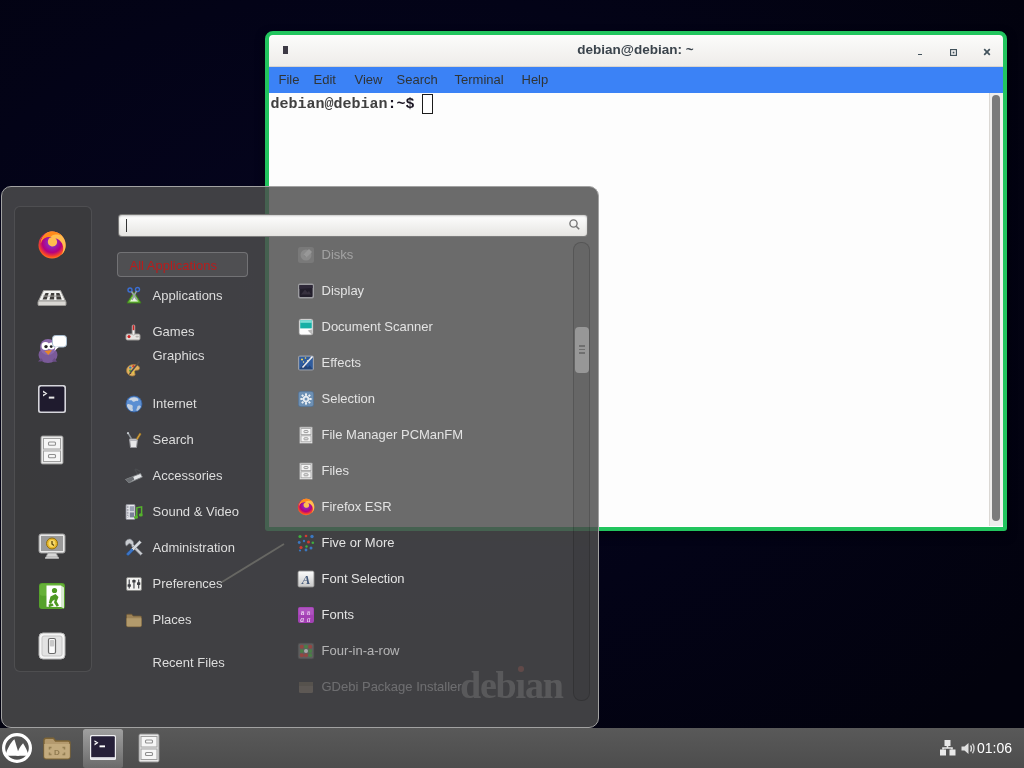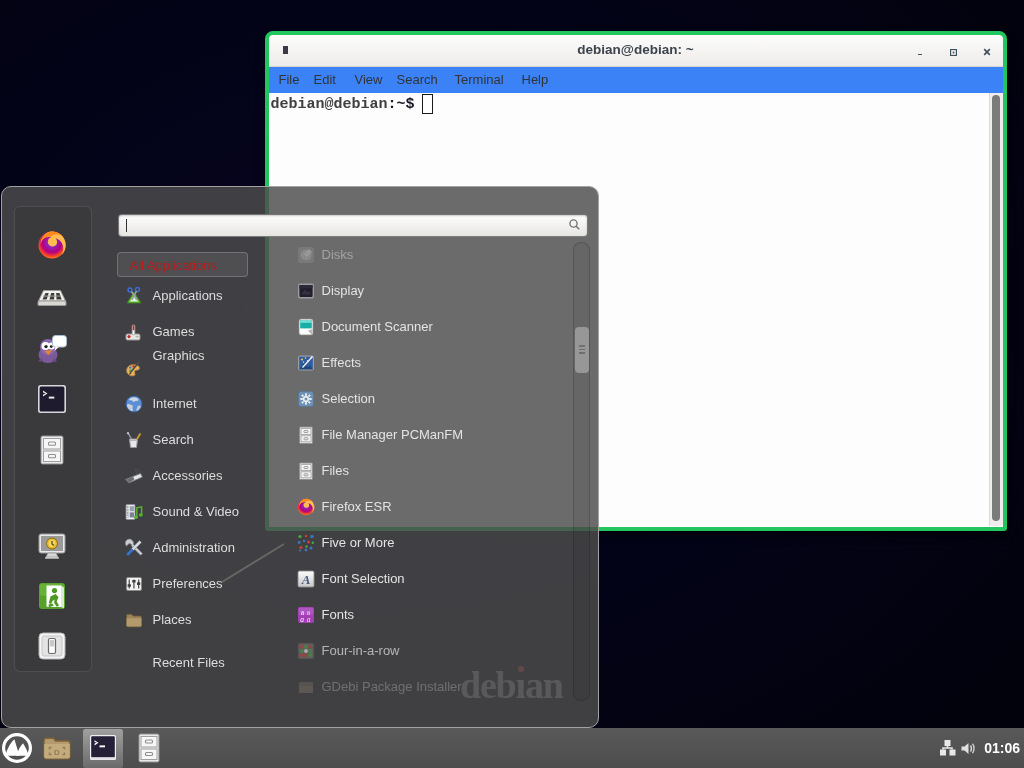--- a/index.html
+++ b/index.html
@@ -38,21 +38,21 @@
 font-size:13px;color:#b91c1c;line-height:25px;padding-left:12px;box-sizing:border-box;}
 .cat{left:151px;font-size:13px;color:#dddddd;line-height:18px;}
 .cic{left:122px;width:20px;height:20px;}
 .app{left:320px;font-size:13px;color:#e3e3e3;line-height:18px;}
 .aic{left:294px;width:20px;height:20px;}
 #lane{left:571px;top:55px;width:17px;height:459px;border-radius:8px;
 background:rgba(0,0,0,0.045);border:1px solid rgba(0,0,0,0.16);box-sizing:border-box;}
 #mthumb{left:573.5px;top:140px;width:13.5px;height:46px;background:#979797;border-radius:4px;}
 
 #bar{left:0;top:728px;width:1024px;height:40px;background:linear-gradient(#595959,#4d4d4d);}
-#clock{right:4px;top:12px;font-size:14px;font-weight:bold;color:#ffffff;}
+#clock{right:12px;top:12px;font-size:14px;font-weight:normal;color:#ffffff;}
 #tcell{left:83px;top:0.5px;width:40px;height:39.5px;border-radius:2.5px;
 background:linear-gradient(rgba(230,230,230,0.5),rgba(175,175,175,0.3));}
 </style></head>
 <body>
 
 <div class="abs" id="wmark">debıan</div>
 <div class="abs" id="wdot"></div>
 
 <div class="abs" id="term">
   <div class="abs" id="tbar"></div>

